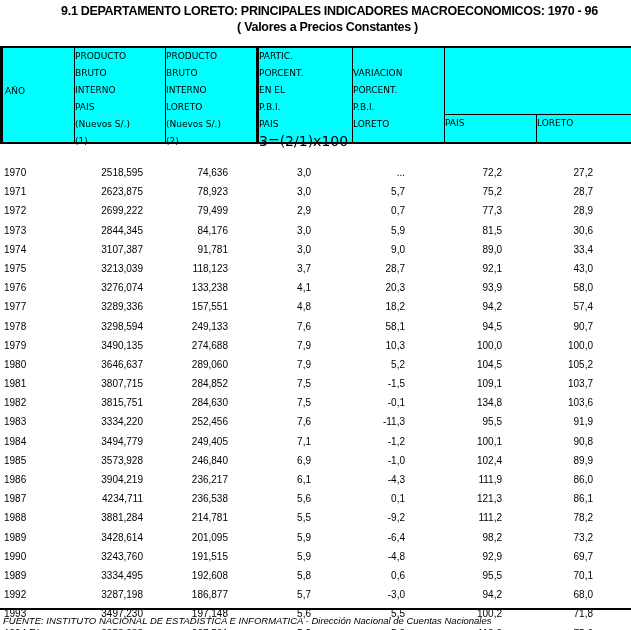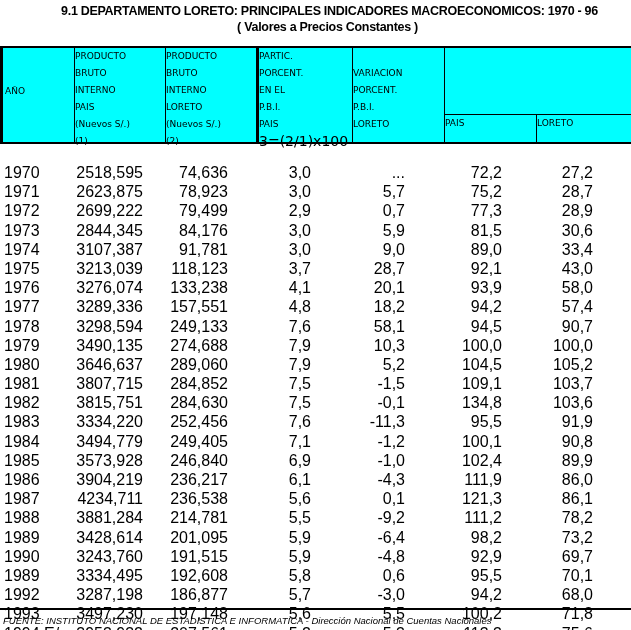--- a/index.html
+++ b/index.html
@@ -14,21 +14,21 @@
            box-sizing: border-box; }
     .hdr .lb { position: absolute; left: 0; top: 0; bottom: 0; width: 3px; background: #000; }
     .vline { position: absolute; top: 0; bottom: 0; width: 1px; background: #000; }
     .vline.thick { width: 3px; }
     .hline { position: absolute; height: 1px; background: #000; }
     .hcell { position: absolute; top: 0; font-family: "DejaVu Sans", sans-serif;
              font-size: 9px; line-height: 17px; }
     .hcell span { display: block; }
     .hano { position: absolute; left: 5px; top: 38px; font-size: 9px; font-family: "DejaVu Sans", sans-serif; }
     .rows { position: absolute; left: 0; top: 163px; width: 631px; }
-    .row { position: relative; height: 19.2px; font-size: 16px; line-height: 19px; }
+    .row { position: relative; height: 19.2px; font-size: 10px; line-height: 19px; }
     .row span { position: absolute; top: 0; white-space: nowrap; }
     .c-year { left: 4px; }
     .c-pais { right: calc(631px - 143px); }
     .c-lor { right: calc(631px - 228px); }
     .c-part { right: calc(631px - 311px); }
     .c-var { right: calc(631px - 405px); }
     .c-ip { right: calc(631px - 502px); }
     .c-il { right: calc(631px - 593px); }
     .footline { position: absolute; left: 0; top: 608px; width: 631px; height: 2px; background: #000; }
     .foot { position: absolute; left: 3px; top: 615px; font-size: 9.5px; font-style: italic;
@@ -143,21 +143,21 @@
       <span class="c-part">3,7</span>
       <span class="c-var">28,7</span>
       <span class="c-ip">92,1</span>
       <span class="c-il">43,0</span>
     </div>
     <div class="row">
       <span class="c-year">1976</span>
       <span class="c-pais">3276,074</span>
       <span class="c-lor">133,238</span>
       <span class="c-part">4,1</span>
-      <span class="c-var">20,1</span>
+      <span class="c-var">20,3</span>
       <span class="c-ip">93,9</span>
       <span class="c-il">58,0</span>
     </div>
     <div class="row">
       <span class="c-year">1977</span>
       <span class="c-pais">3289,336</span>
       <span class="c-lor">157,551</span>
       <span class="c-part">4,8</span>
       <span class="c-var">18,2</span>
       <span class="c-ip">94,2</span>

